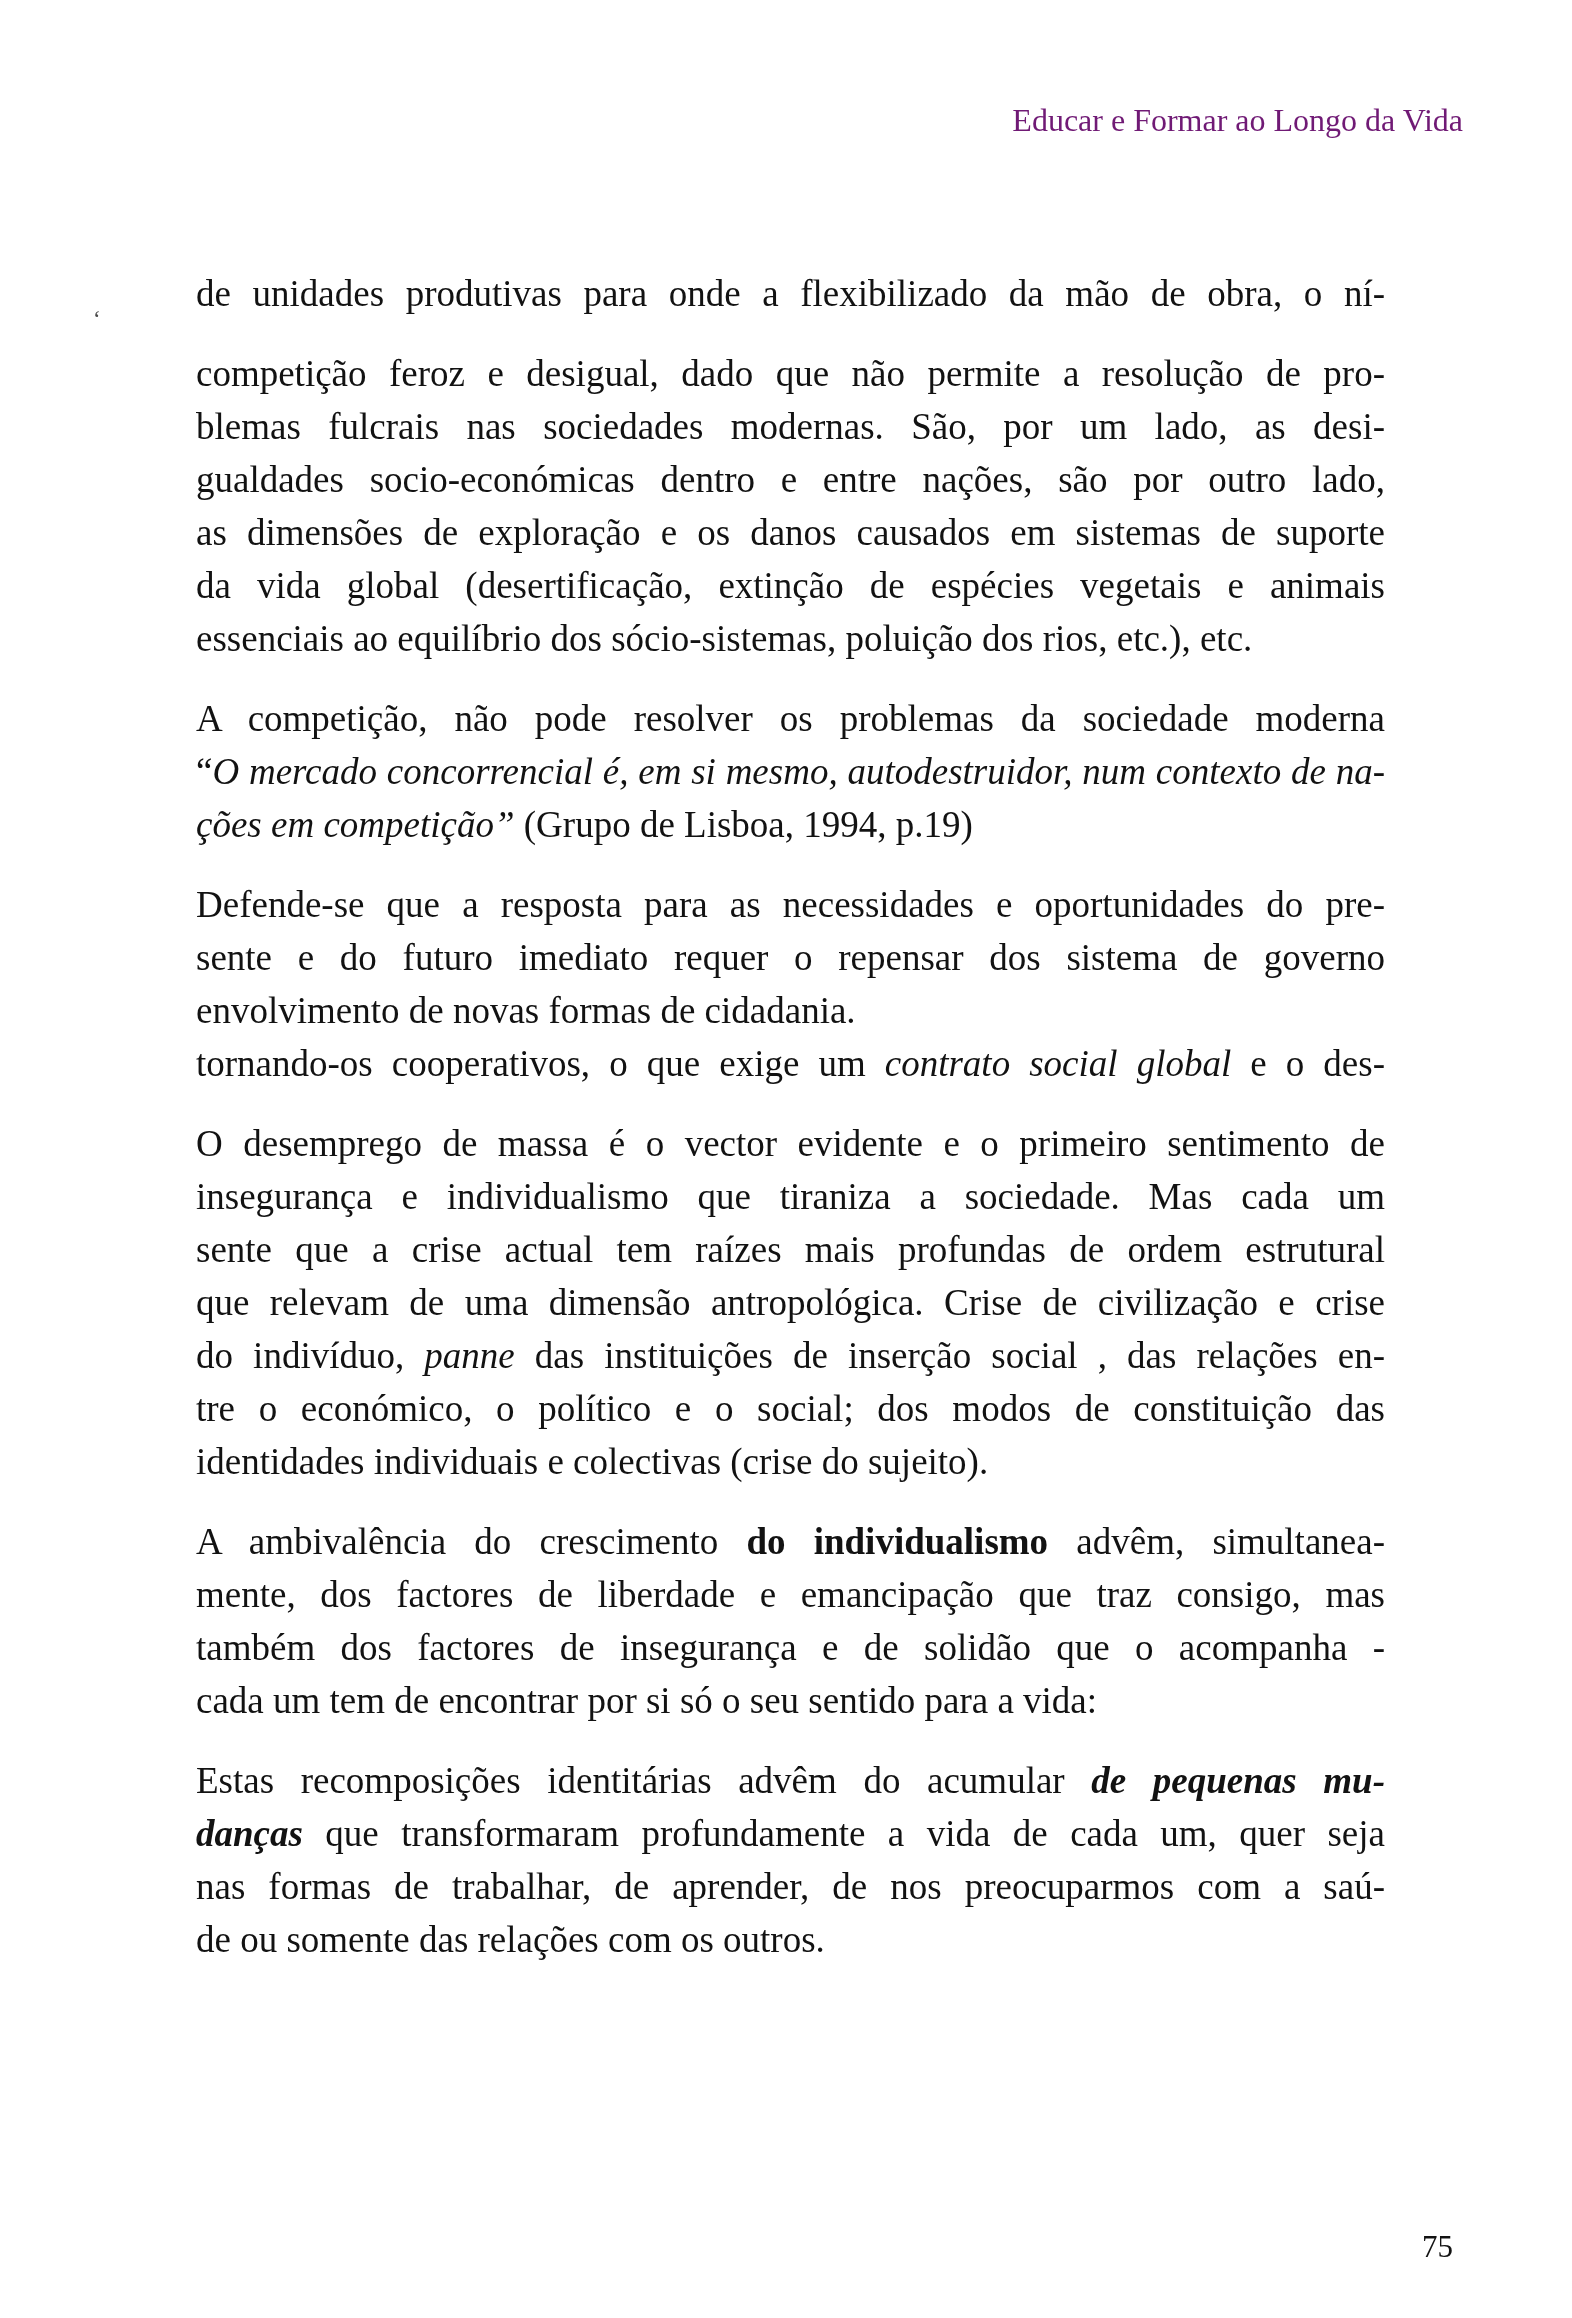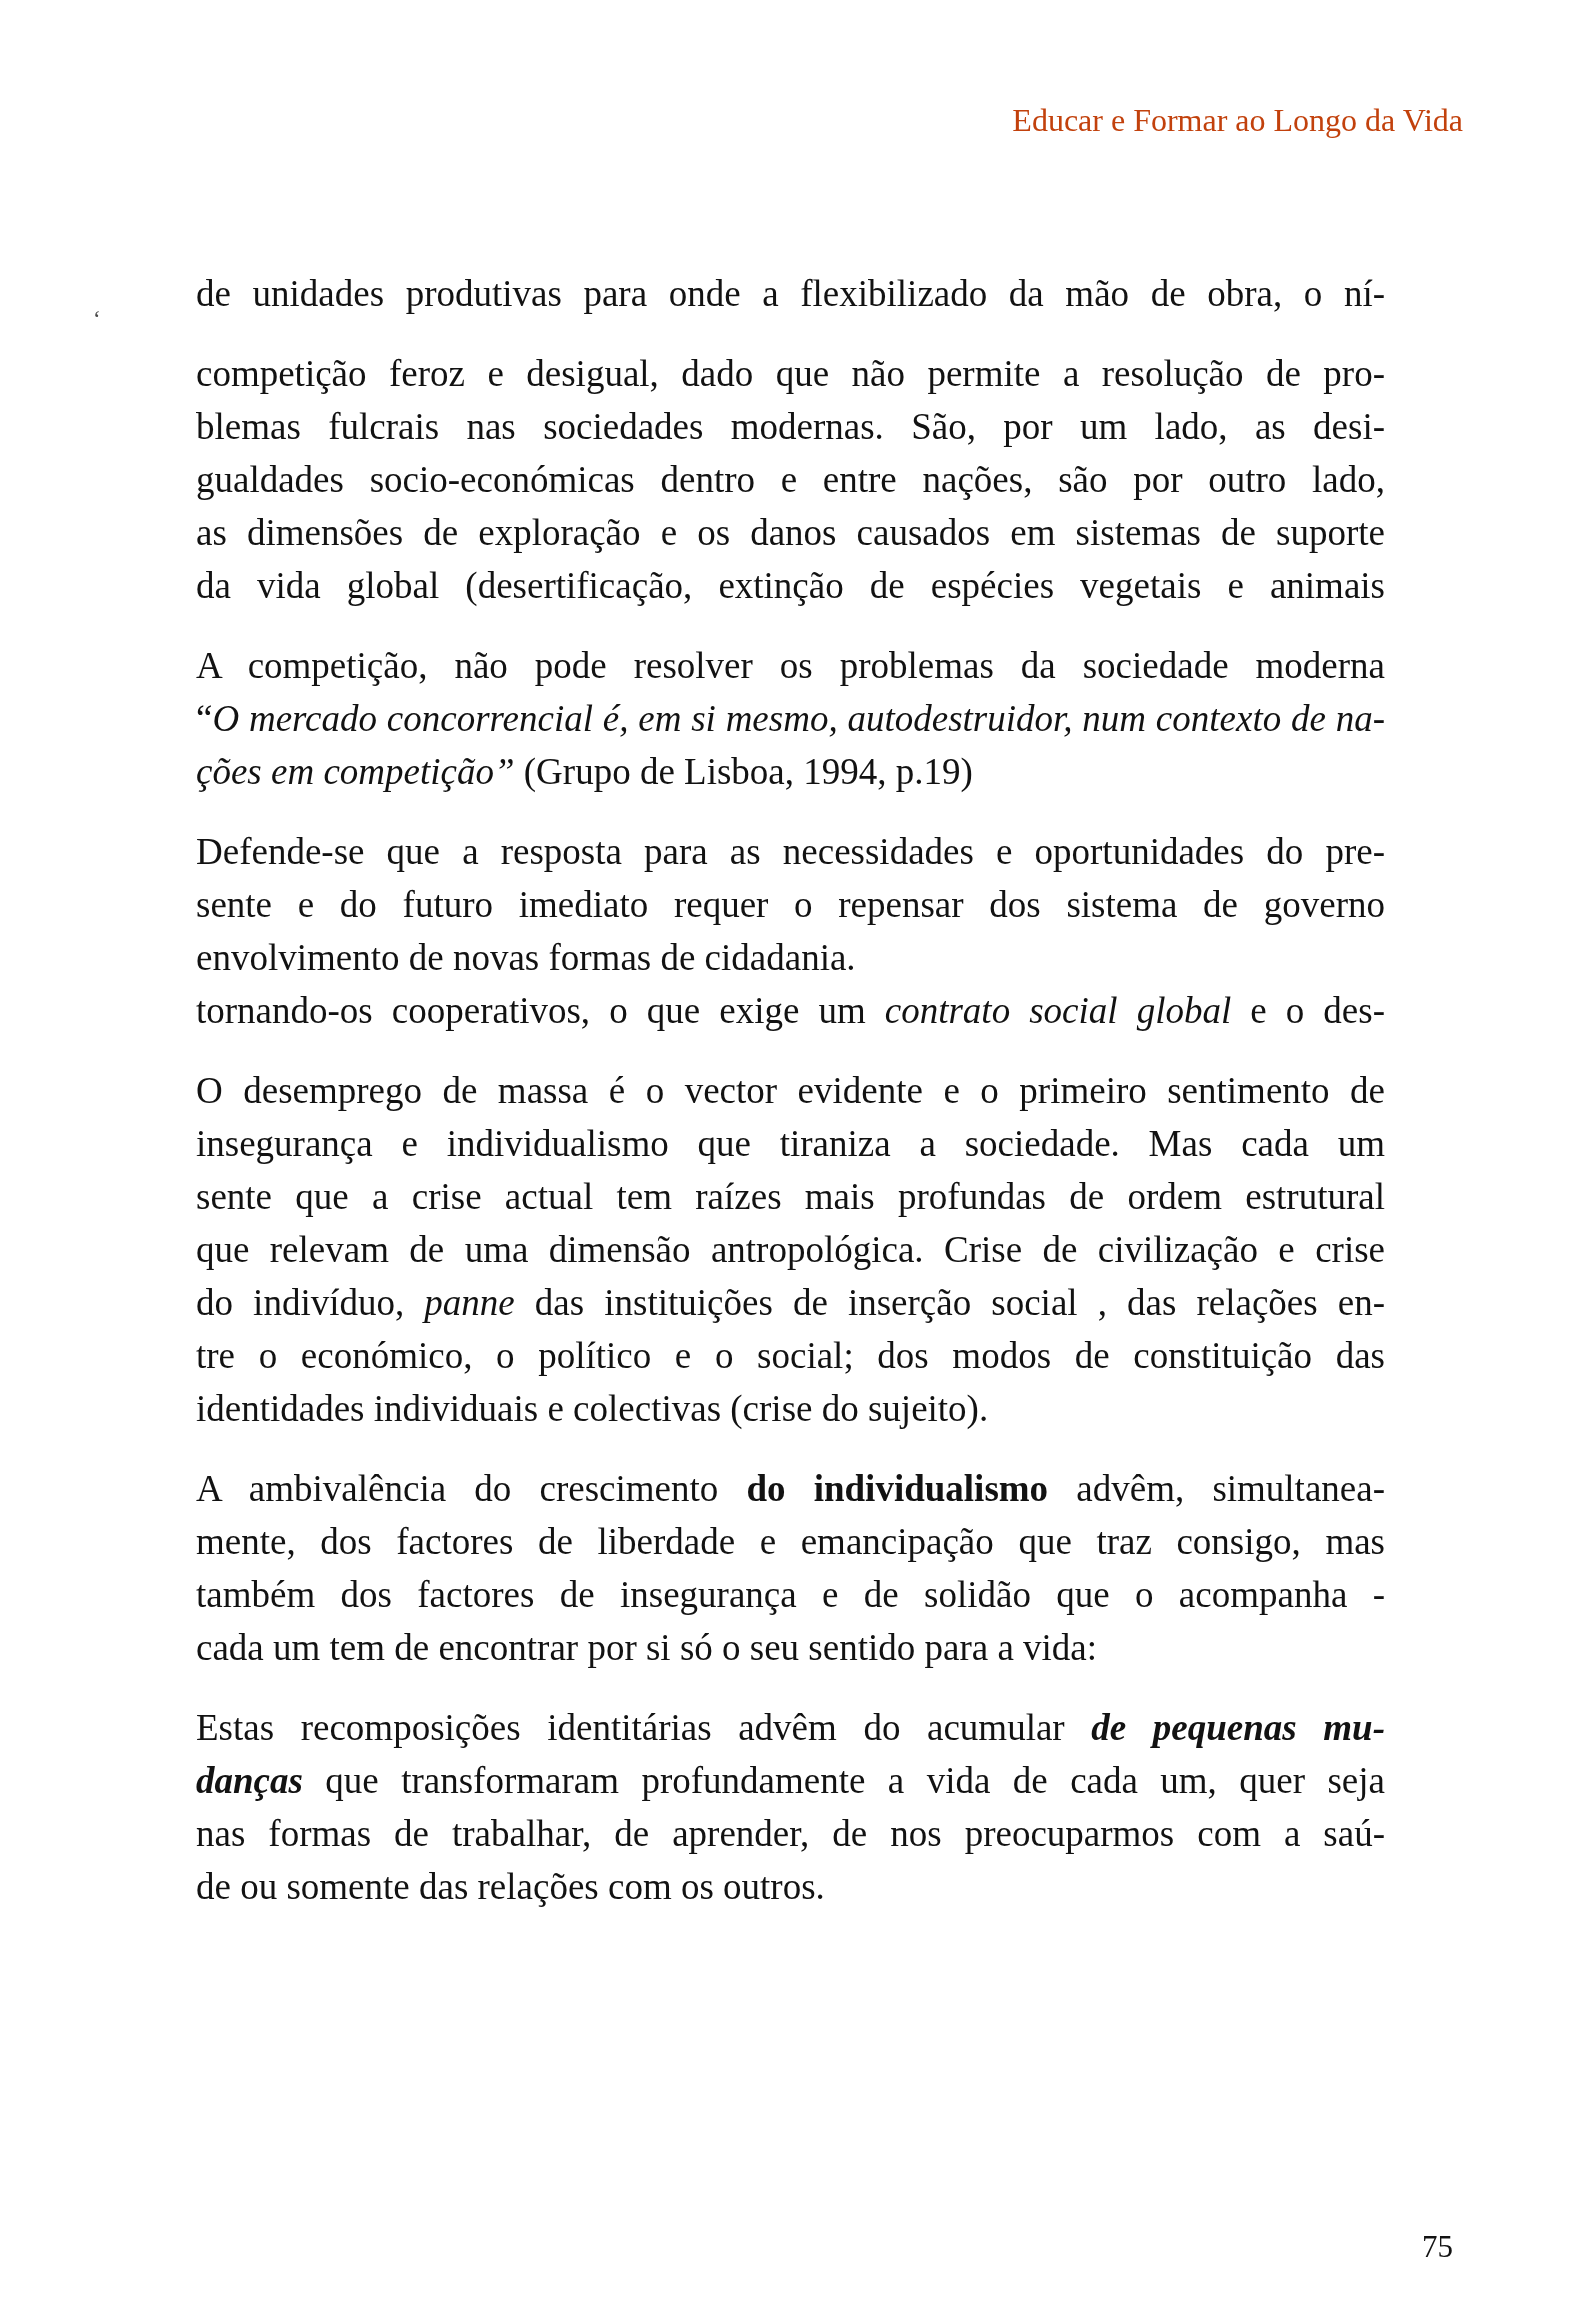--- a/index.html
+++ b/index.html
@@ -15,21 +15,21 @@
     color: #121212;
     font-family: "Liberation Serif", "DejaVu Serif", serif;
     overflow: hidden;
   }
   .running-header {
     position: absolute;
     top: 100px;
     right: 110px;
     font-size: 32px;
     line-height: 41px;
-    color: #c2410c;
+    color: #701a75;
     white-space: nowrap;
   }
   .artifact {
     position: absolute;
     left: 93px;
     top: 307px;
     font-size: 23px;
     color: #4a4a4a;
   }
   .text-block {
@@ -77,20 +77,21 @@
   <div class="text-block">
       <div class="para">
         <div class="line"><span class="seg-n">de unidades produtivas para onde a flexibilizado da mão de obra, o ní-</span></div>
       </div>
       <div class="para">
         <div class="line"><span class="seg-n">competição feroz e desigual, dado que não permite a resolução de pro-</span></div>
         <div class="line"><span class="seg-n">blemas fulcrais nas sociedades modernas. São, por um lado, as desi-</span></div>
         <div class="line"><span class="seg-n">gualdades socio-económicas dentro e entre nações, são por outro lado,</span></div>
         <div class="line"><span class="seg-n">as dimensões de exploração e os danos causados em sistemas de suporte</span></div>
         <div class="line"><span class="seg-n">da vida global (desertificação, extinção de espécies vegetais e animais</span></div>
+        <div class="line last"><span class="seg-n">essenciais ao equilíbrio dos sócio-sistemas, poluição dos rios, etc.), etc.</span></div>
       </div>
       <div class="para">
         <div class="line"><span class="seg-n">A competição, não pode resolver os problemas da sociedade moderna</span></div>
         <div class="line"><span class="seg-n">“</span><span class="seg-i">O mercado concorrencial é, em si mesmo, autodestruidor, num contexto de na-</span></div>
         <div class="line last"><span class="seg-i">ções em competição”</span><span class="seg-n"> (Grupo de Lisboa, 1994, p.19)</span></div>
       </div>
       <div class="para">
         <div class="line"><span class="seg-n">Defende-se que a resposta para as necessidades e oportunidades do pre-</span></div>
         <div class="line"><span class="seg-n">sente e do futuro imediato requer o repensar dos sistema de governo</span></div>
         <div class="line last"><span class="seg-n">envolvimento de novas formas de cidadania.</span></div>

